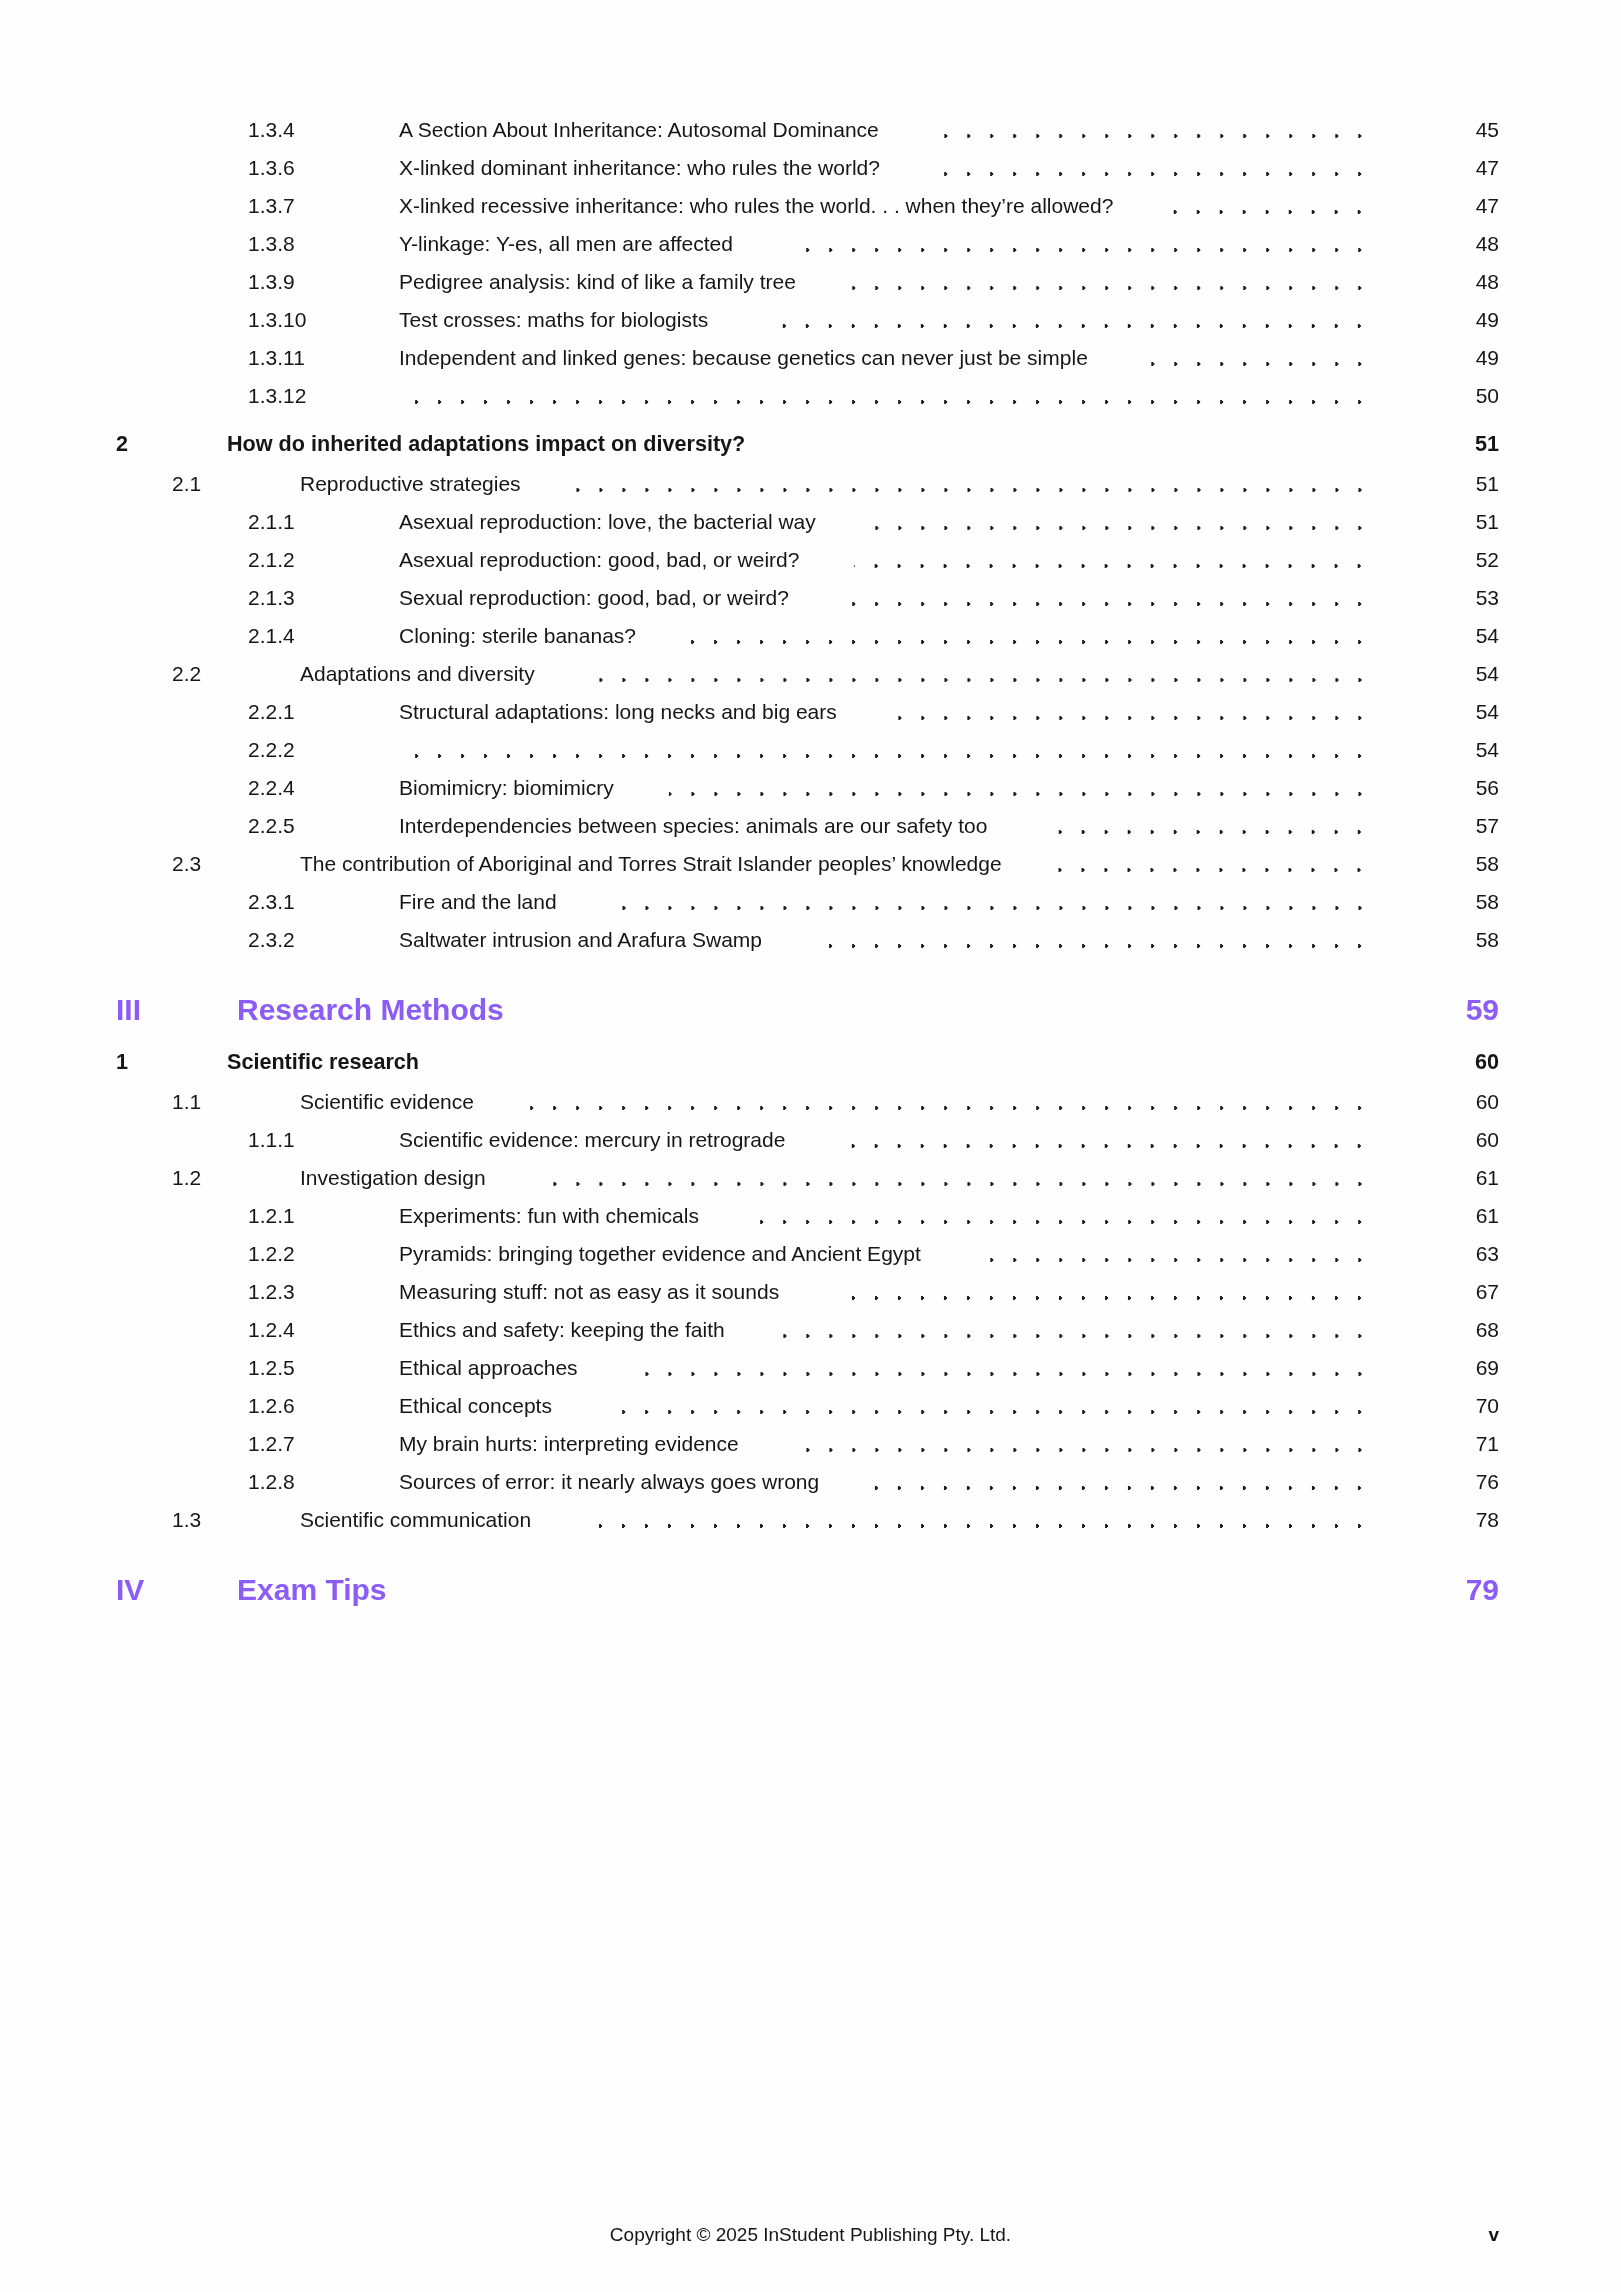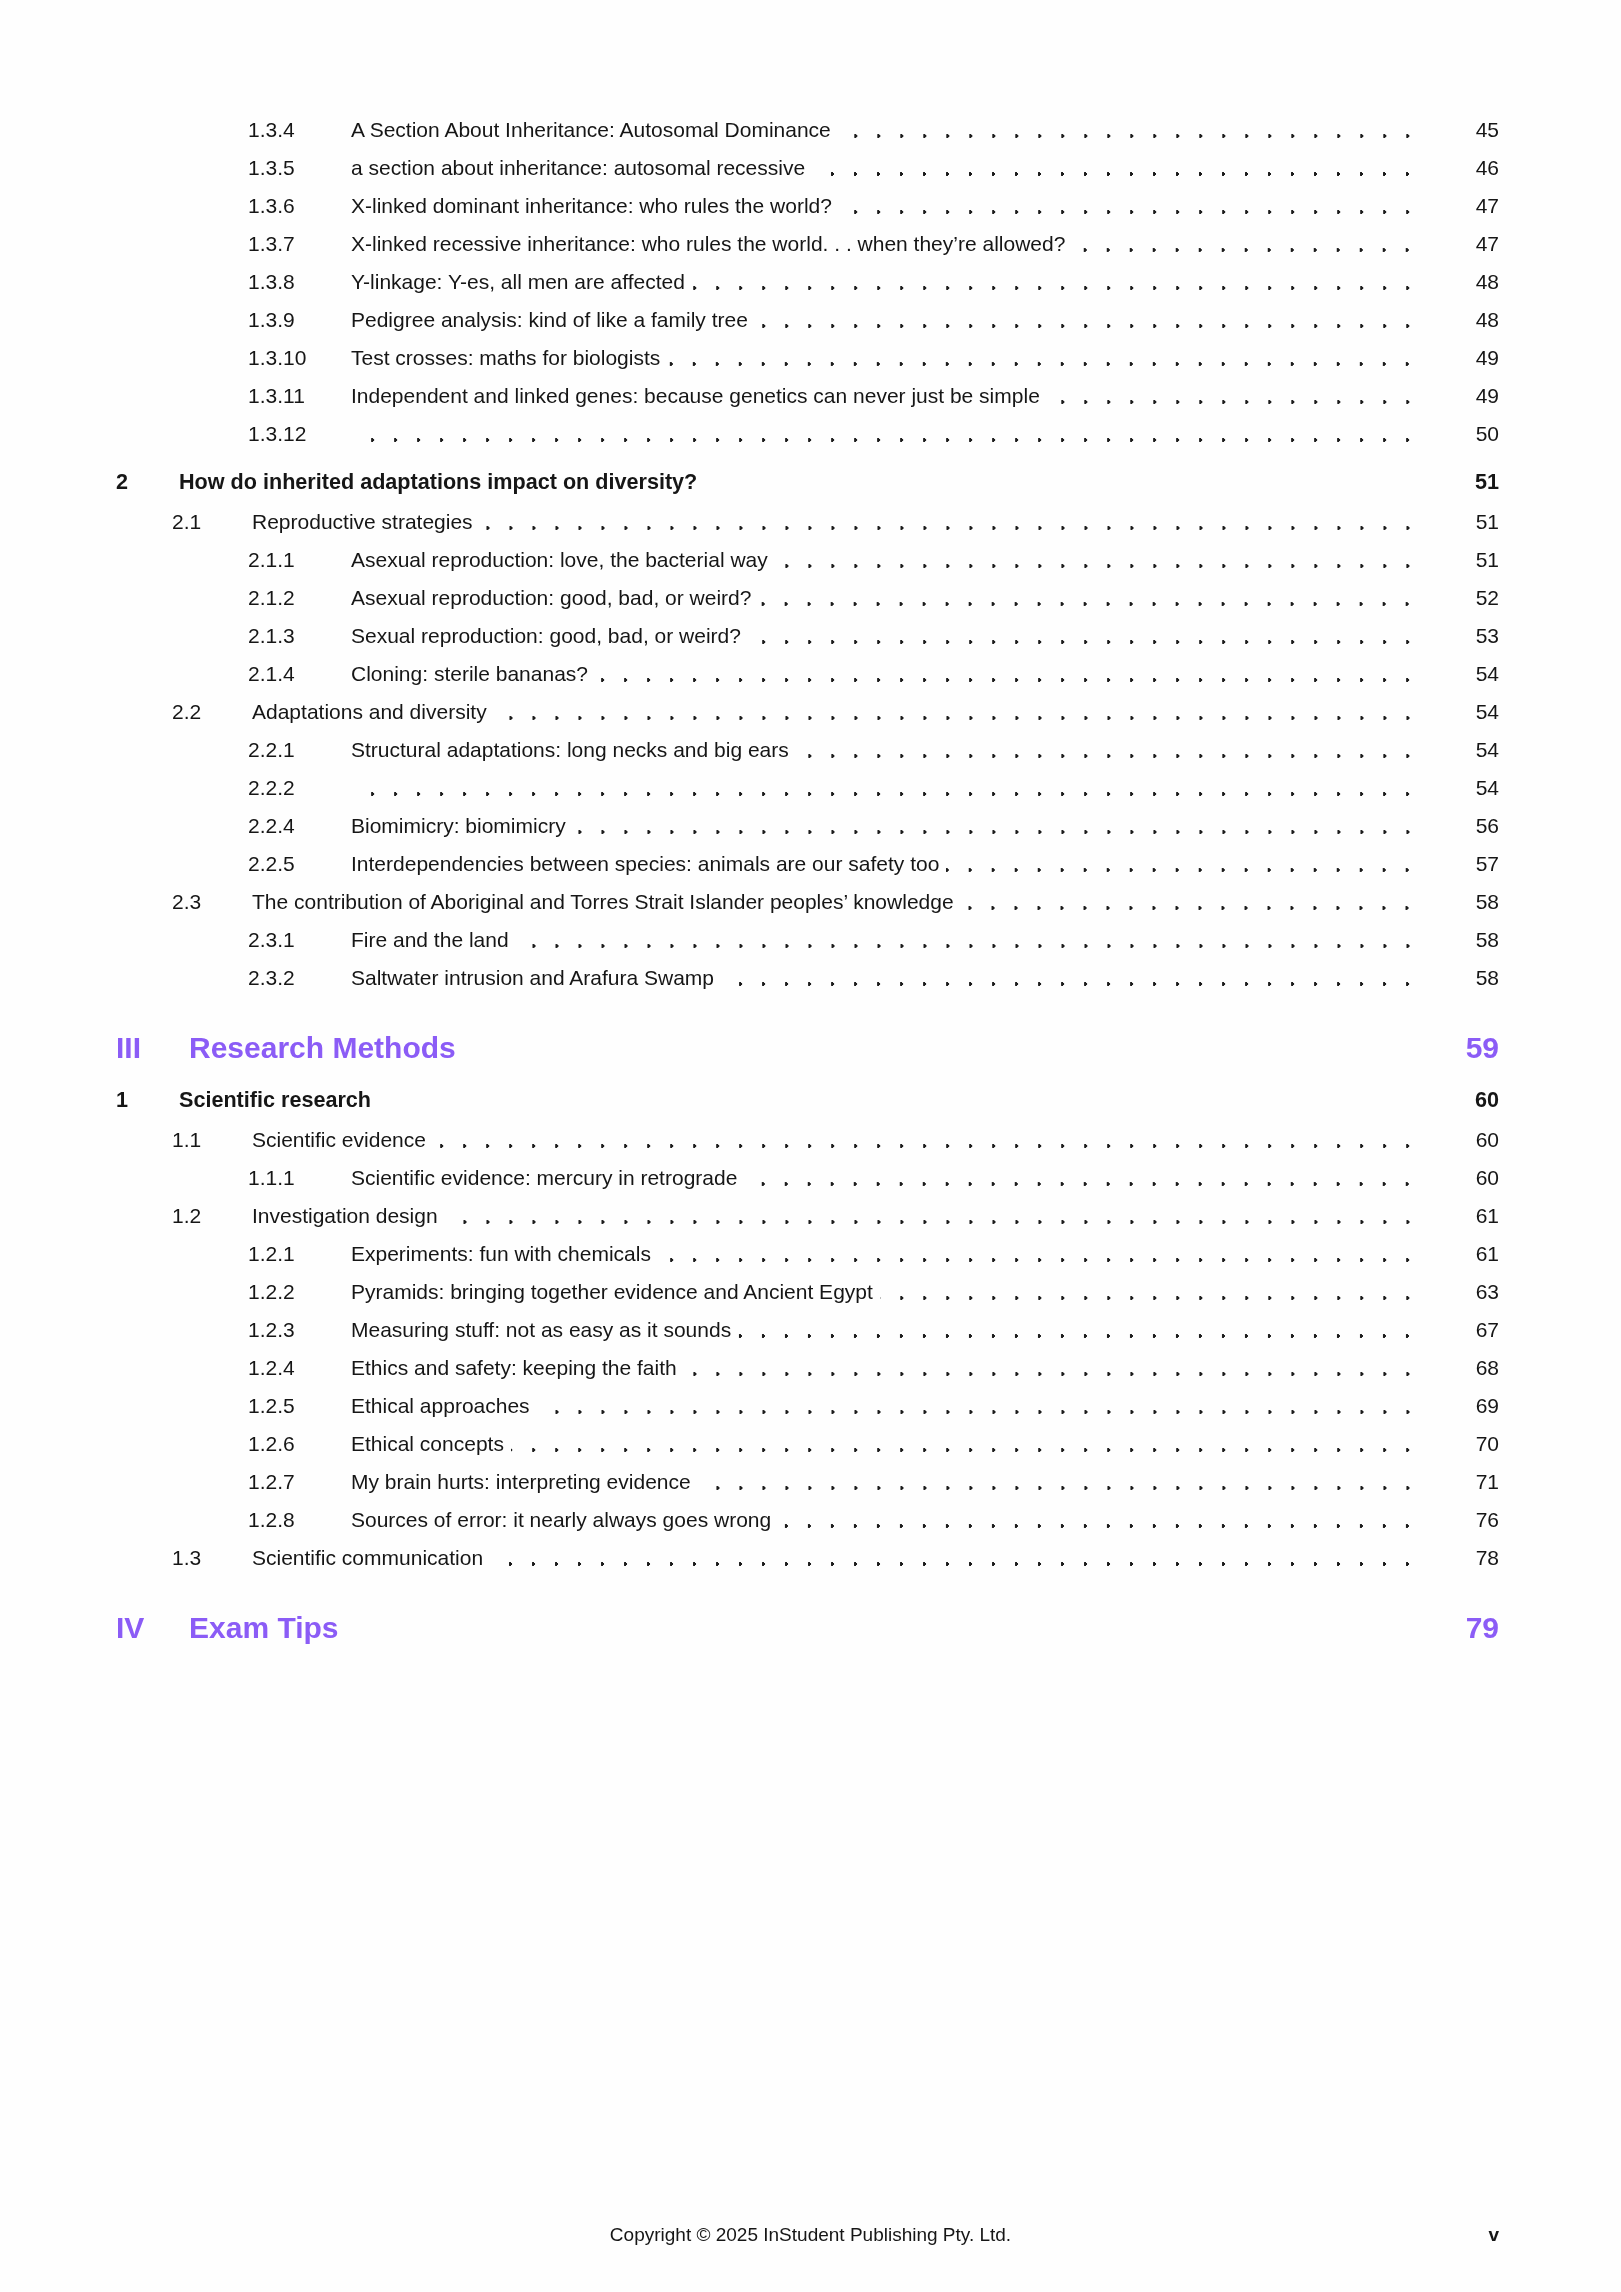--- a/index.html
+++ b/index.html
@@ -20,20 +20,21 @@
     position: absolute;
     left: 116px; right: 122px; top: 111px;
   }
   .row {
     display: flex;
     align-items: stretch;
     height: 38px;
     line-height: 38px;
     font-size: 21px;
     white-space: nowrap;
+    gap: 48px;
   }
   .row .num { flex: 0 0 auto; }
   .row .title { flex: 0 0 auto; }
   .row .leader { flex: 1 1 auto; margin-left: 6.9px; margin-right: 29px; }
   .row .pagenum { flex: 0 0 51px; text-align: right; }
 
   .leader.dots {
     background-image: radial-gradient(circle 1.8px at 11.4px 25px, #1c1c1c 97%, rgba(0,0,0,0) 100%);
     background-size: 23px 38px;
     background-repeat: repeat-x;
@@ -88,26 +89,20 @@
 <div class="page">
 
   <div class="toc">
       <div class="row subsection">
         <span class="num">1.3.4</span>
         <span class="title">A Section About Inheritance: Autosomal Dominance</span>
         <span class="leader dots"></span>
         <span class="pagenum">45</span>
       </div>
       <div class="row subsection">
-        <span class="num">1.3.5</span>
-        <span class="title">a section about inheritance: autosomal recessive</span>
-        <span class="leader dots"></span>
-        <span class="pagenum">46</span>
-      </div>
-      <div class="row subsection">
         <span class="num">1.3.6</span>
         <span class="title">X-linked dominant inheritance: who rules the world?</span>
         <span class="leader dots"></span>
         <span class="pagenum">47</span>
       </div>
       <div class="row subsection">
         <span class="num">1.3.7</span>
         <span class="title">X-linked recessive inheritance: who rules the world. . . when they’re allowed?</span>
         <span class="leader dots"></span>
         <span class="pagenum">47</span>

